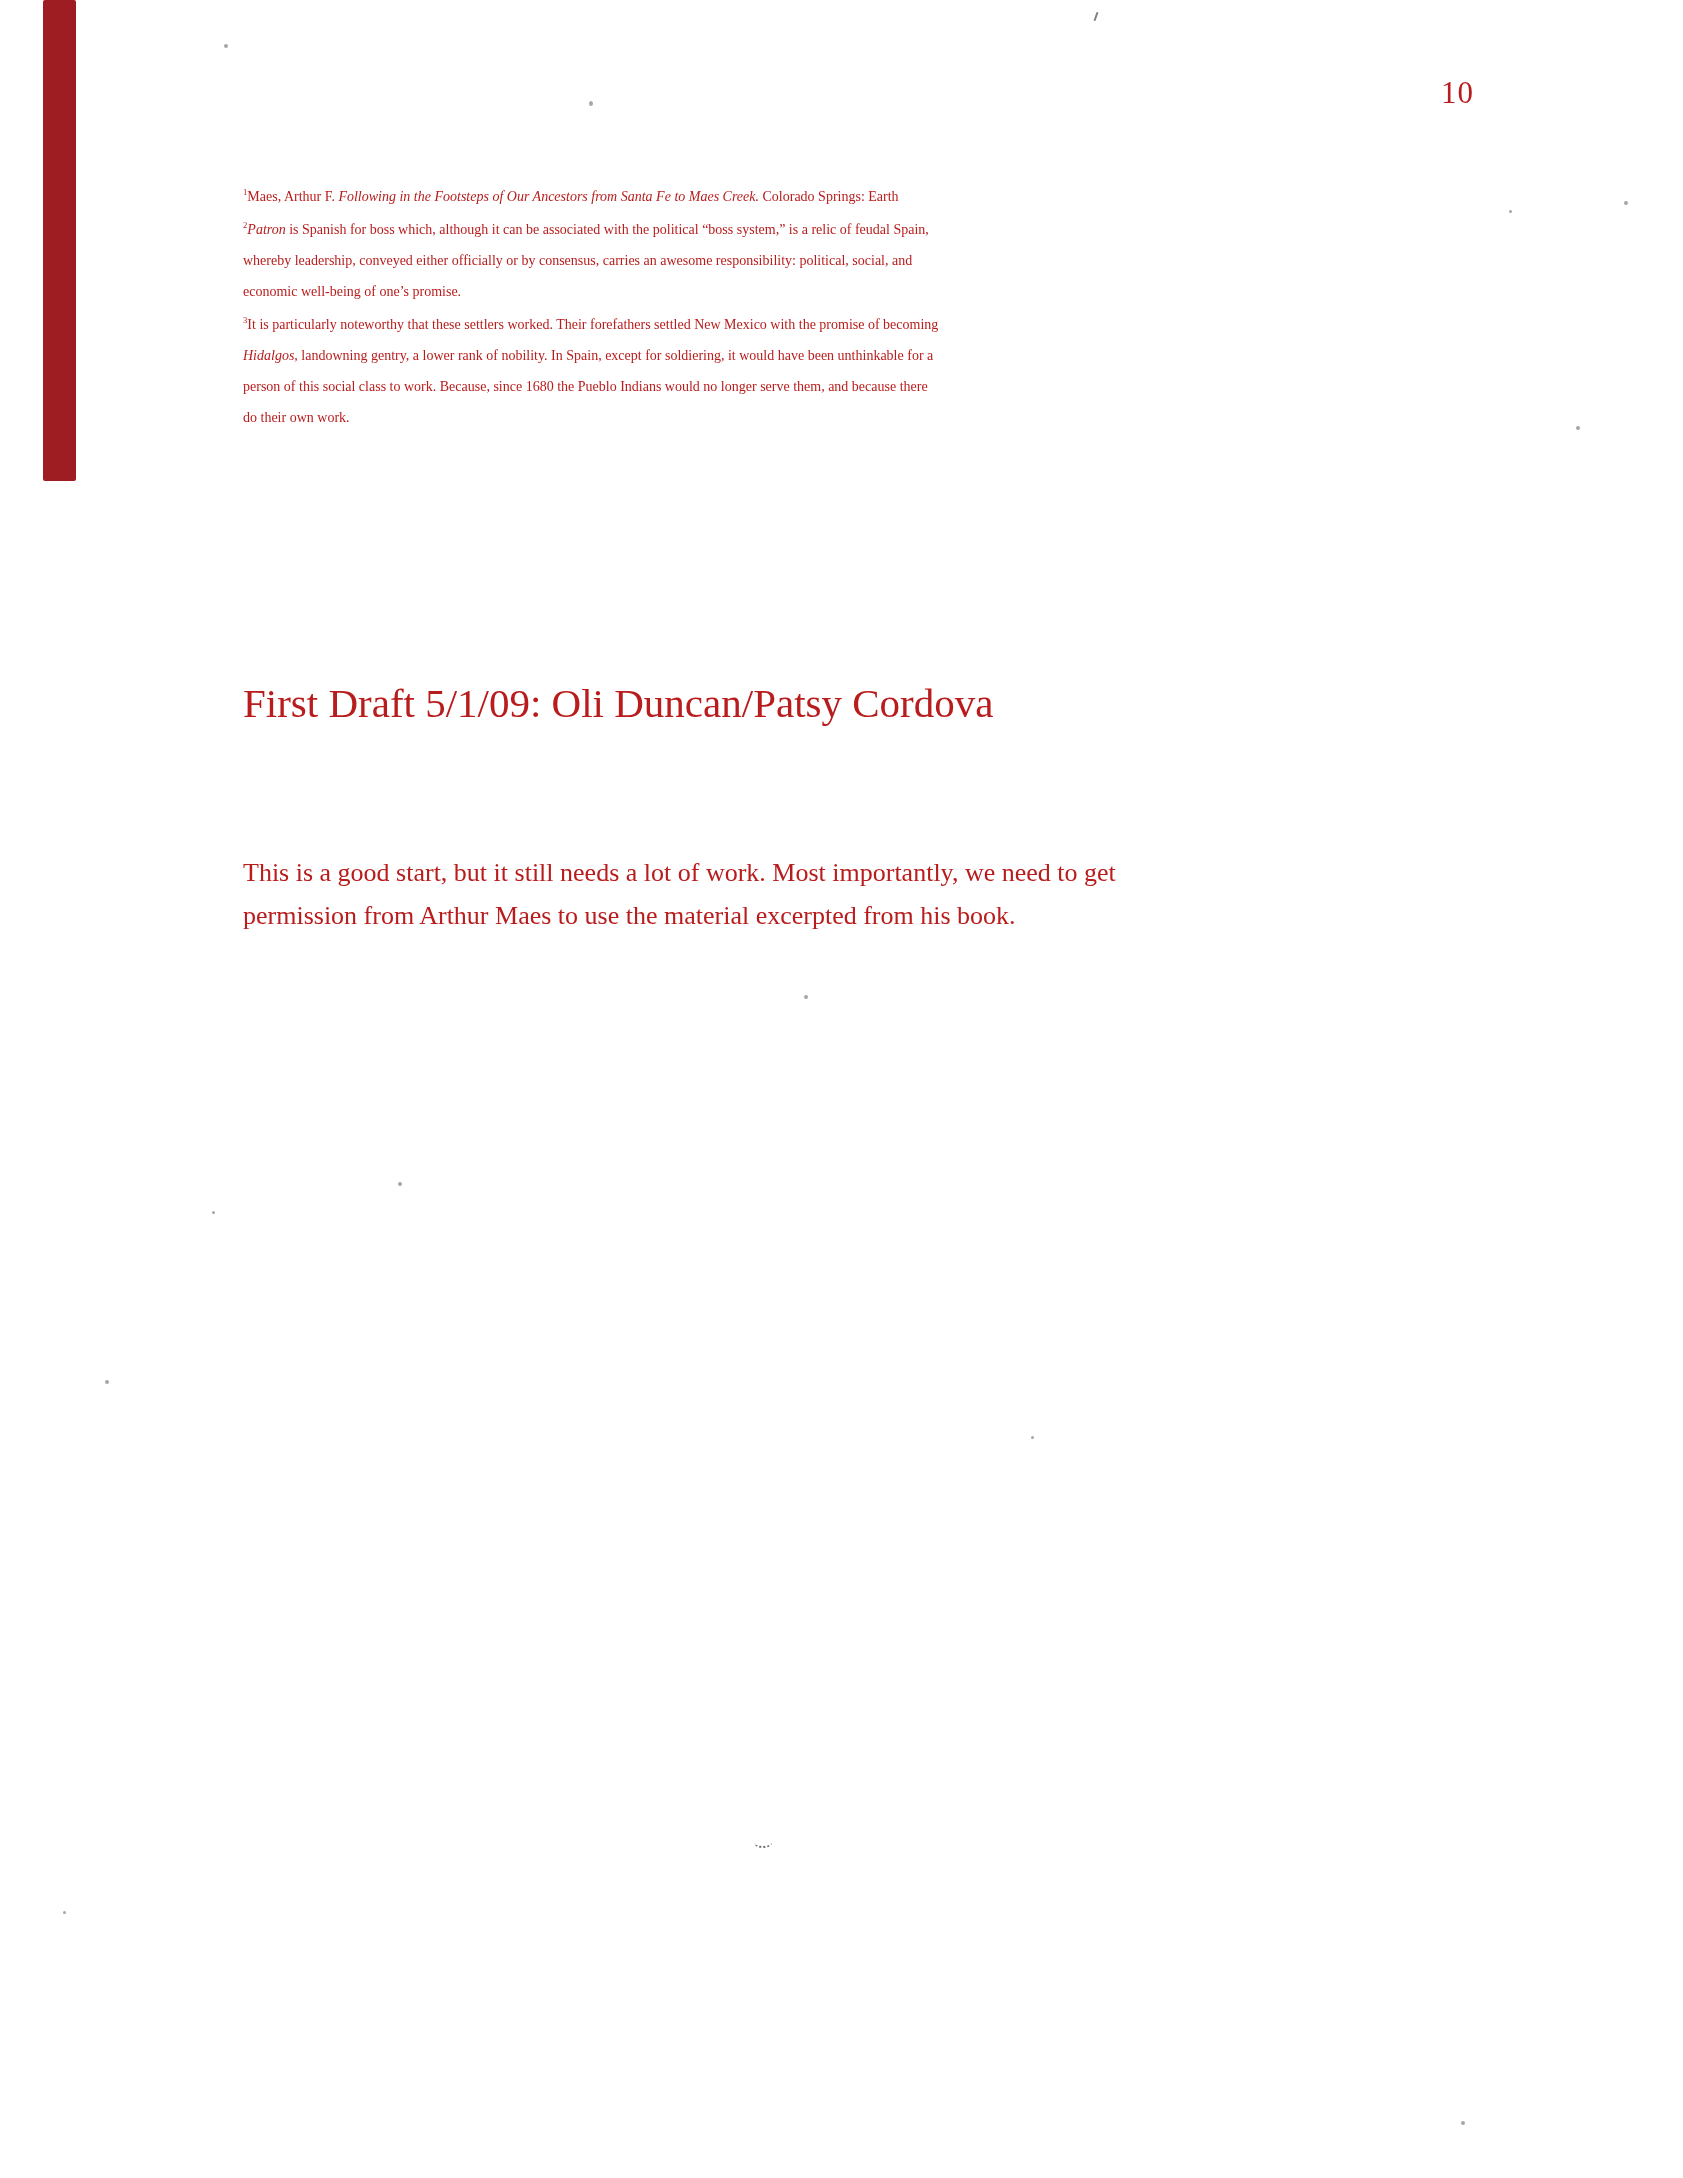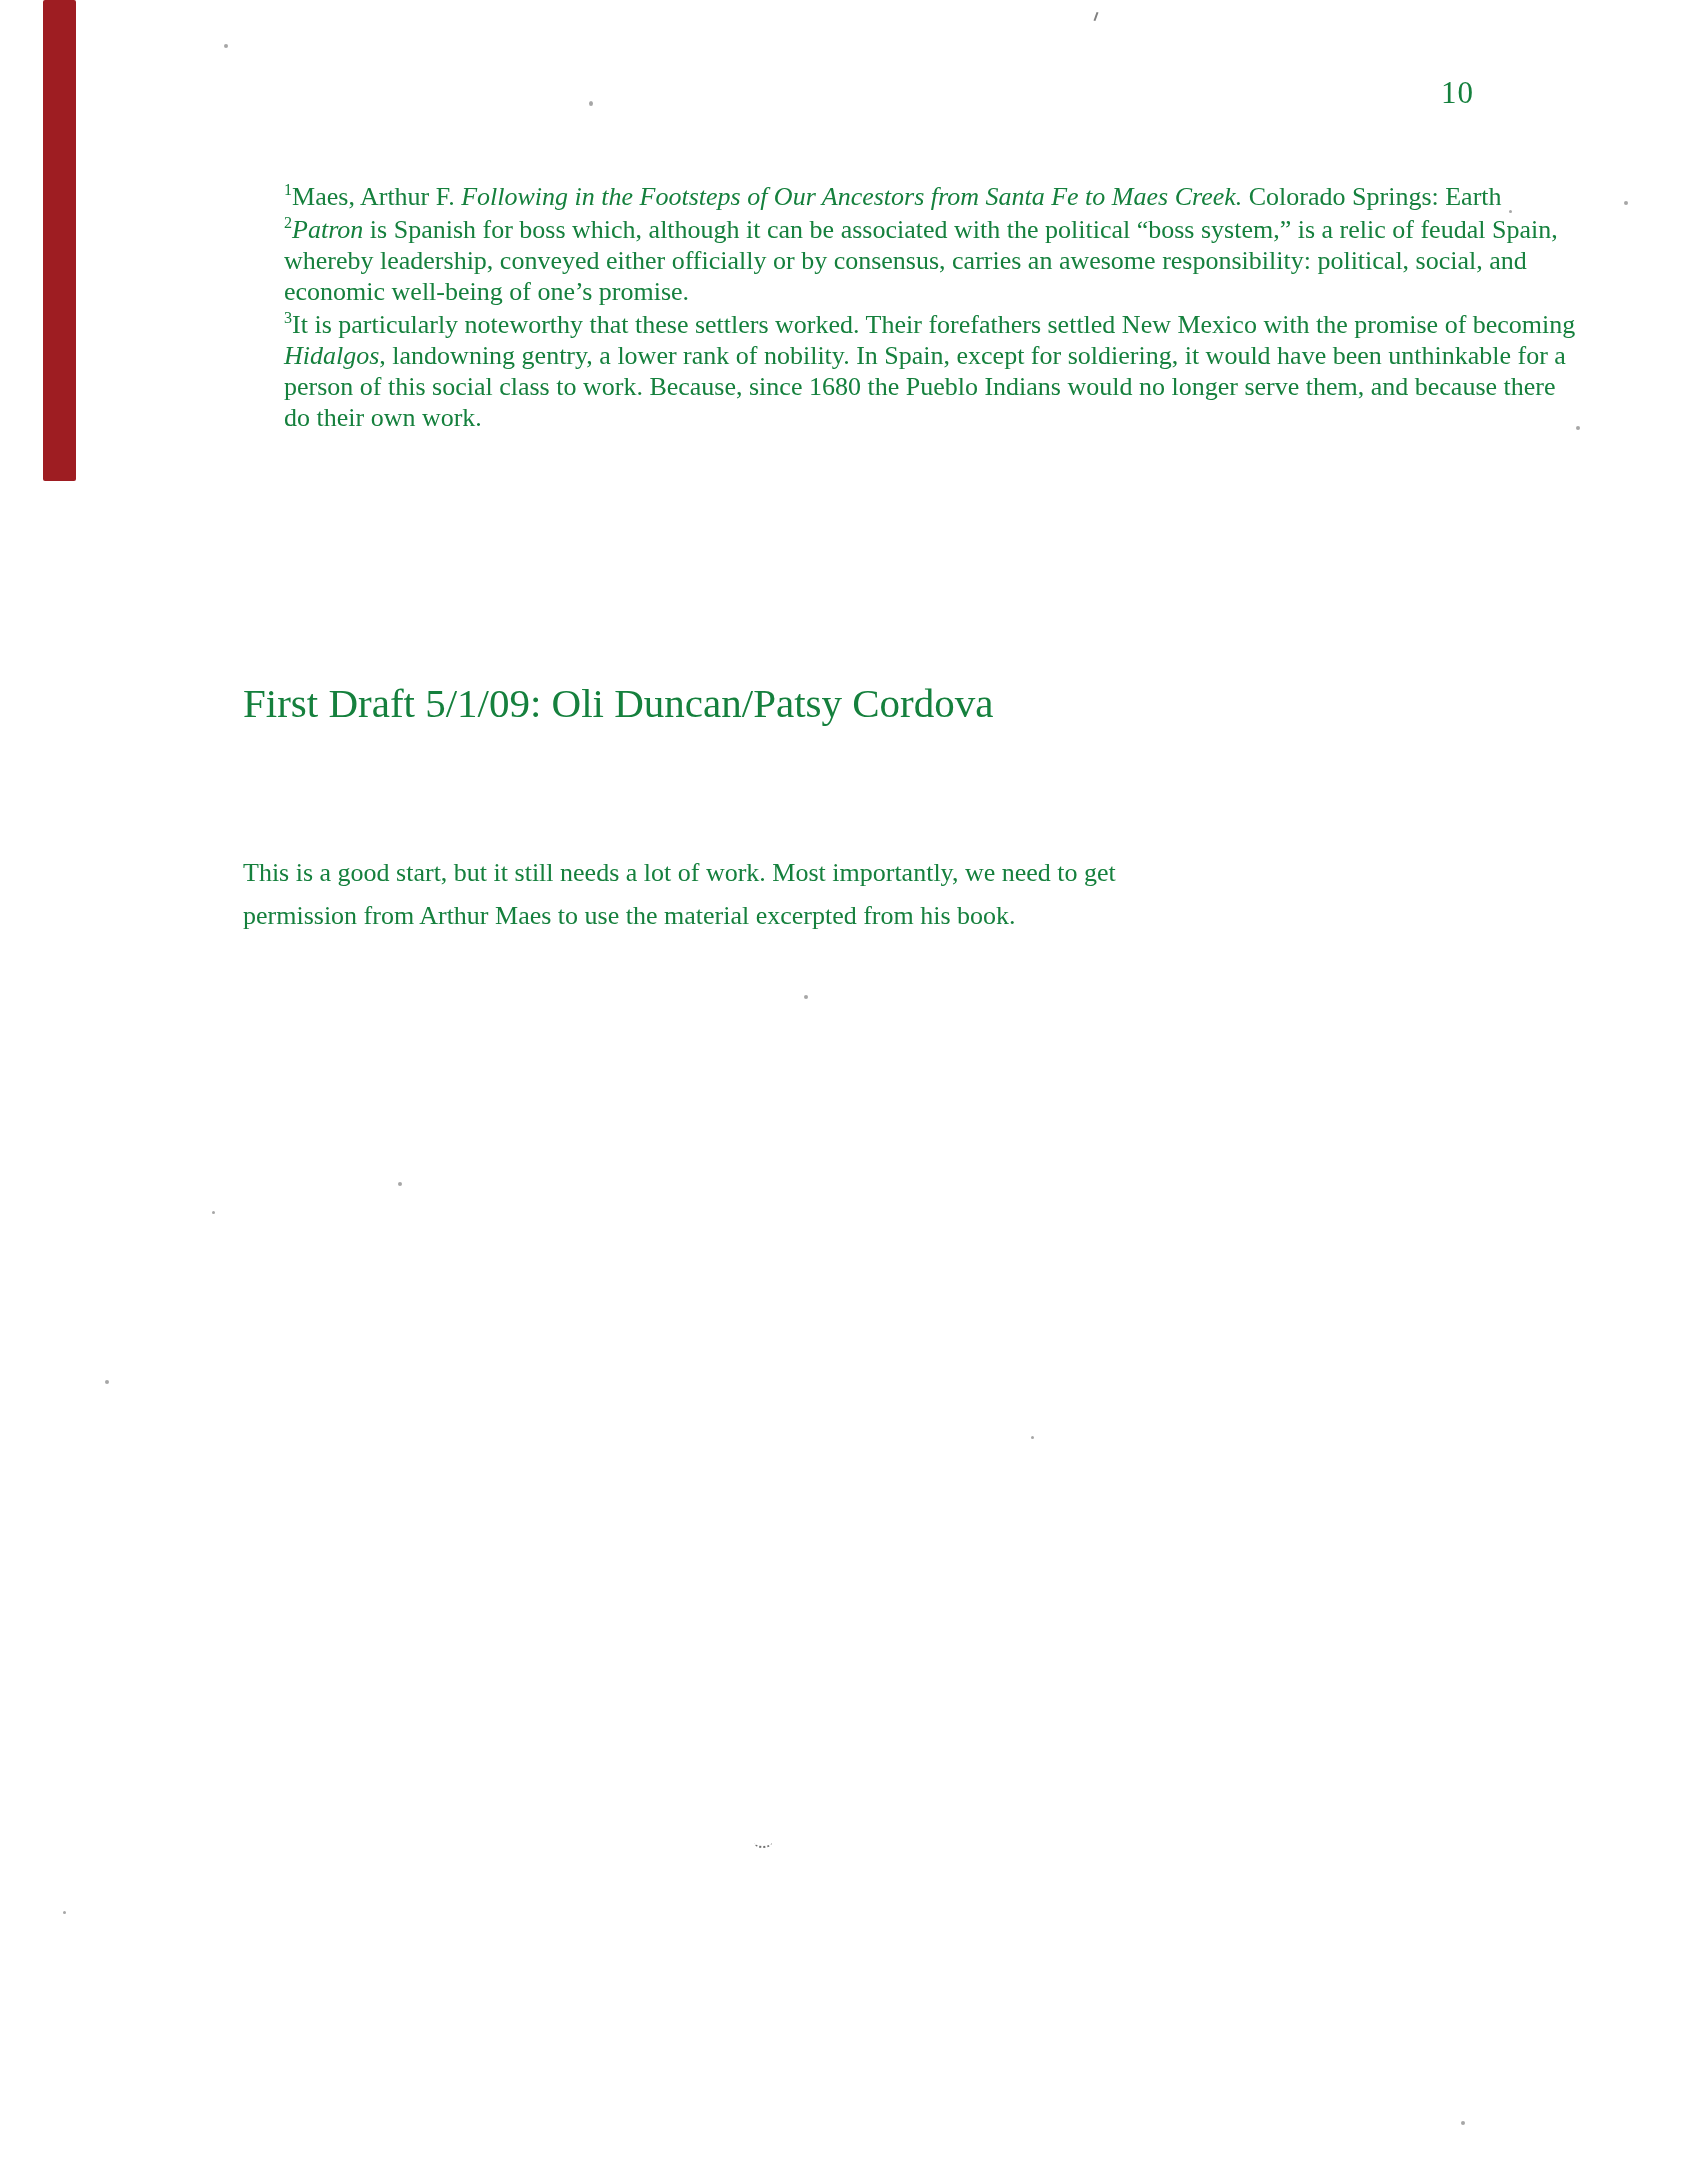--- a/index.html
+++ b/index.html
@@ -7,21 +7,21 @@
     padding: 0;
     background: #ffffff;
   }
   .page {
     position: relative;
     width: 1683px;
     height: 2178px;
     background: #ffffff;
     overflow: hidden;
     font-family: "Liberation Serif", "DejaVu Serif", serif;
-    color: #15803d;
+    color: #b91c1c;
   }
   
   .red-stripe {
     position: absolute;
     left: 43px;
     top: 0;
     width: 33px;
     height: 481px;
     background: #9e1d22; 
     border-radius: 2px;
@@ -31,23 +31,22 @@
     left: 1441px;
     top: 75px;
     font-size: 31px;
     letter-spacing: 1px;
   }
   .footnotes {
     position: absolute;
     left: 243px;
     top: 181px;
     width: 1307px;
-    font-size: 26px;
+    font-size: 14px;
     line-height: 31px;
-    margin-left: 41px;
   }
   .fn { margin: 0 0 2px 0; }
   .fn-line { white-space: nowrap; }
   .sup {
     vertical-align: super;
     font-size: 0.62em;
     line-height: 0;
   }
   .it { font-style: italic; }
   .draft-line {

